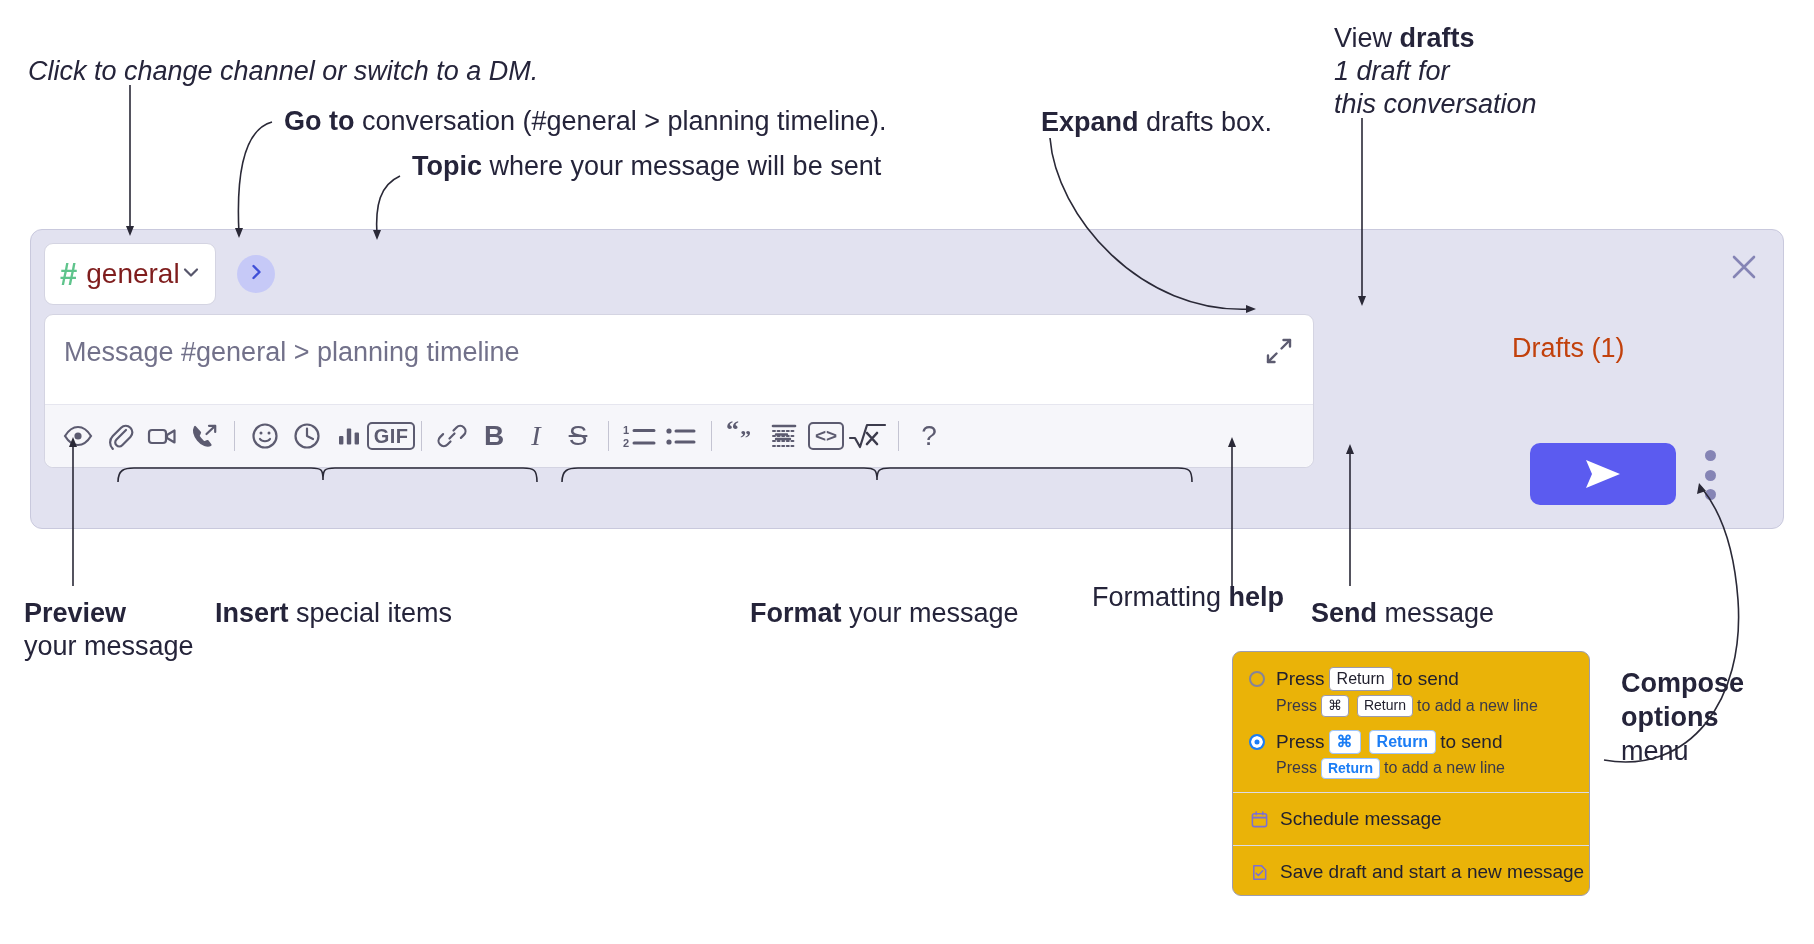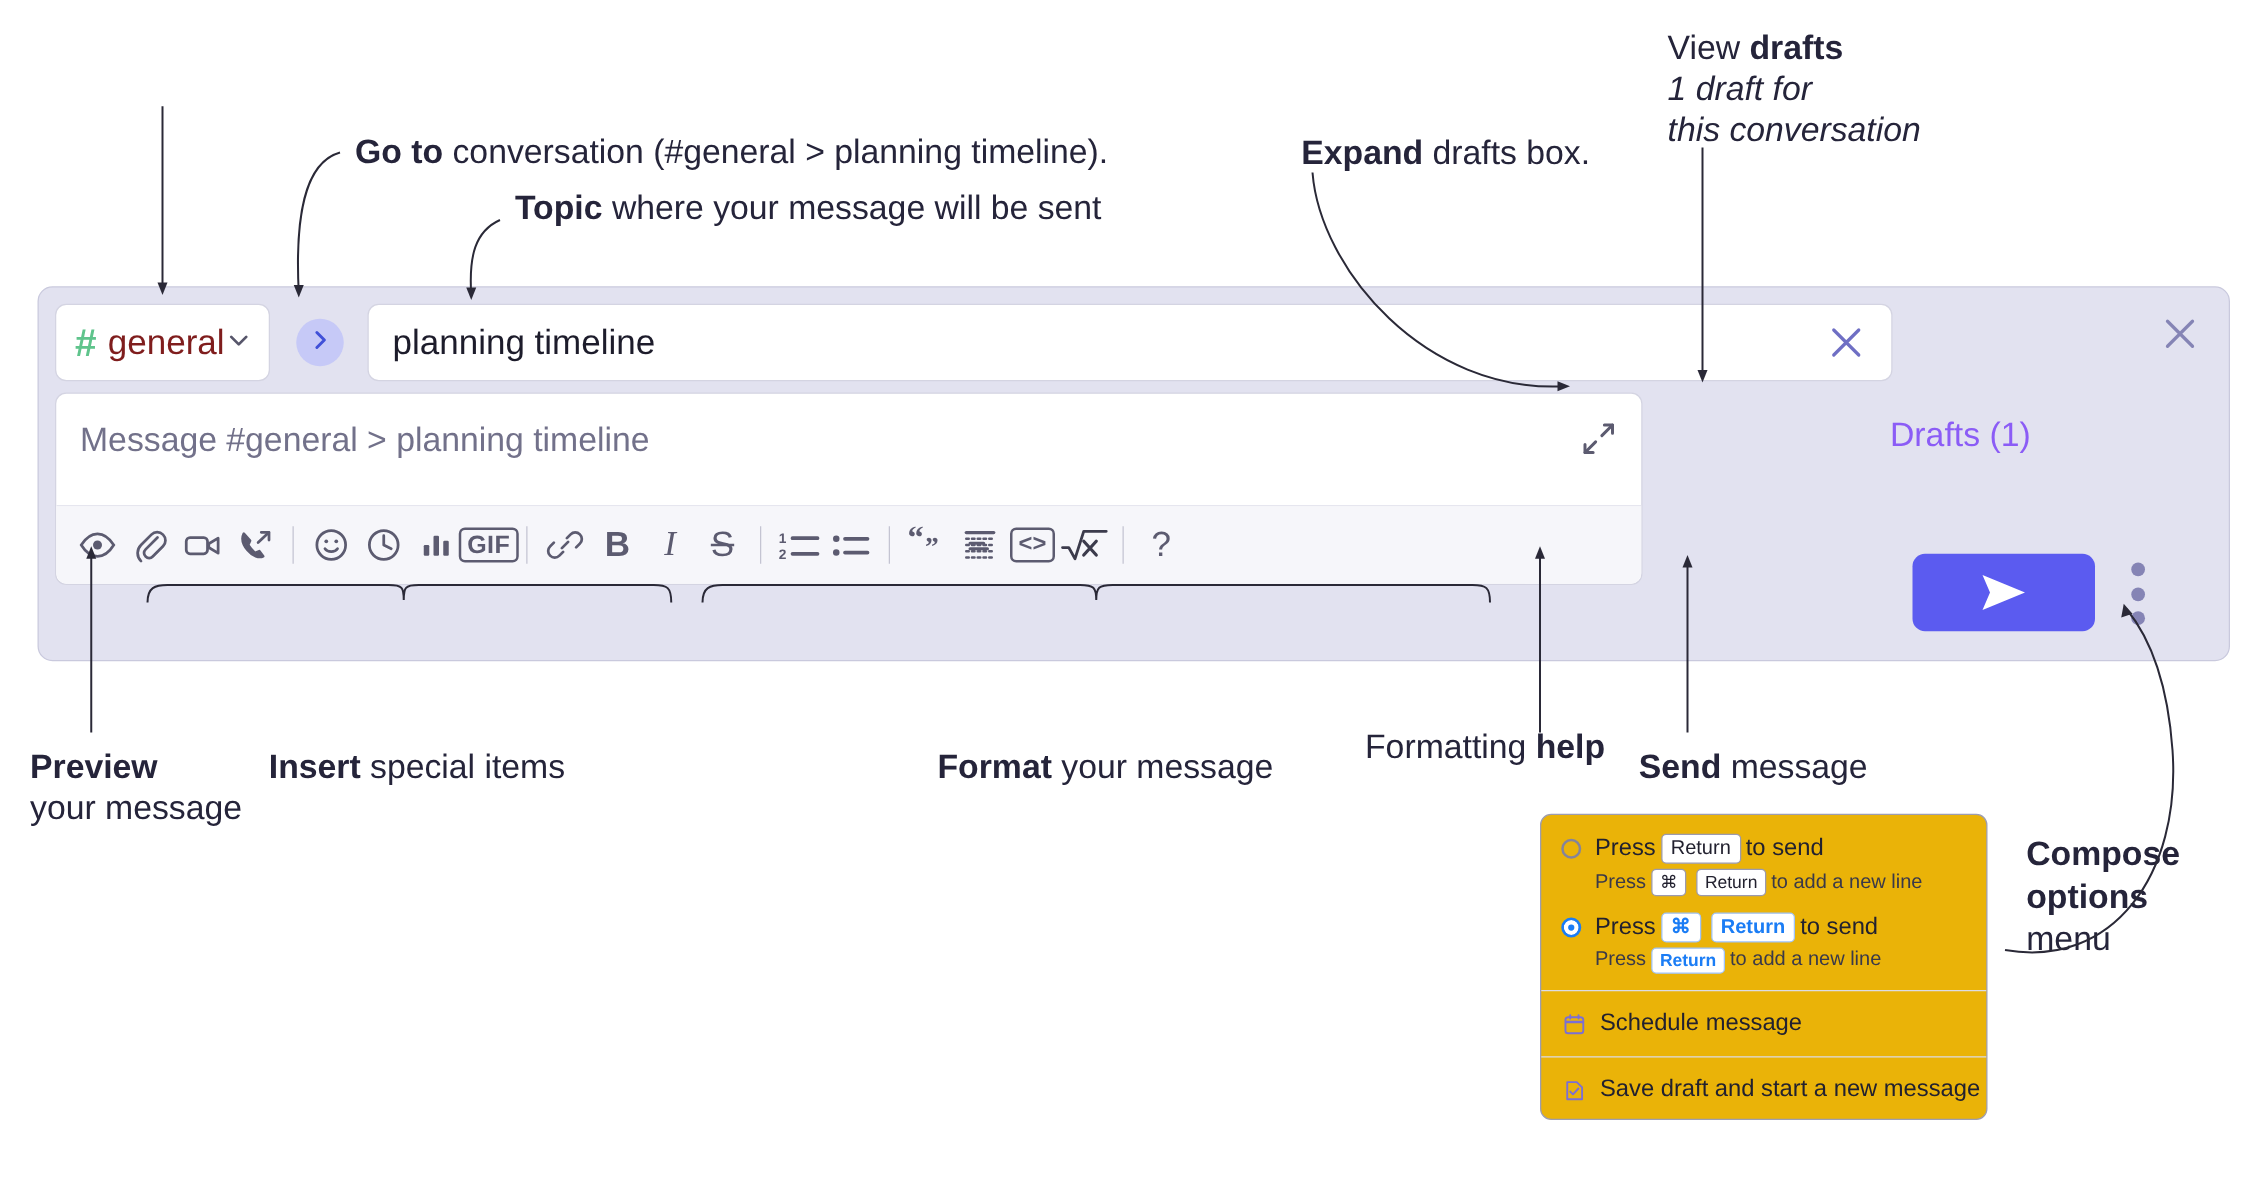--- a/index.html
+++ b/index.html
@@ -37,21 +37,21 @@
   
   #panel-close{
     position:absolute; right:22px; top:20px;
     width:34px;height:34px;
     cursor:pointer;
   }
   #drafts-link{
     position:absolute;
     left:1512px; top:333px;
     font-size:27px;
-    color:#8b5cf6;
+    color:#c2410c;
     cursor:pointer;
     white-space:nowrap;
   }
 
   
   #compose-card{
     position:absolute;
     left:13px; top:13px;
     width:1470px; height:225px;
     box-sizing:border-box;
@@ -222,20 +222,21 @@
   }
 
   
   #connectors{position:absolute;left:0;top:0;width:1814px;height:944px;pointer-events:none;}
 </style>
 </head>
 <body>
 
 <div class="anno" style="left:28px;top:22px;">
   <br>
+  <span class="ital">Click to change channel or switch to a DM.</span>
 </div>
 
 <div class="anno" style="left:284px;top:105px;">
   <b>Go to</b><span> conversation (#general &gt; planning timeline).</span>
 </div>
 
 <div class="anno" style="left:412px;top:150px;">
   <b>Topic</b><span> where your message will be sent</span>
 </div>
 
@@ -272,28 +273,20 @@
       </div>
 
       <div id="goto-btn">
         <span>
           <svg width="20" height="20" viewBox="0 0 20 20">
               <path d="M7.5 4 L13.5 10 L7.5 16" stroke="#4050d8" stroke-width="2.4" fill="none" stroke-linecap="round" stroke-linejoin="round"></path>
             </svg>
         </span>
       </div>
 
-      <div id="topic-field">
-        <span class="tval">planning timeline</span>
-        <span id="topic-clear">
-          <svg width="32" height="32" viewBox="0 0 32 32">
-              <path d="M6 6 L26 26 M26 6 L6 26" stroke="#6f6fc4" stroke-width="2.6" stroke-linecap="round" fill="none"></path>
-            </svg>
-        </span>
-      </div>
     </div>
 
     <div id="message-box">
       <div id="msg-placeholder">Message #general &gt; planning timeline</div>
 
       <div id="expand-btn">
         <svg width="32" height="32" viewBox="0 0 32 32" fill="none" stroke="#5c5b70" stroke-width="2.4" stroke-linecap="round" stroke-linejoin="round">
           <path d="M18.5 13.5 L27 5"></path>
             <path d="M20.5 5 L27 5 L27 11.5"></path>
           <path d="M13.5 18.5 L5 27"></path>

